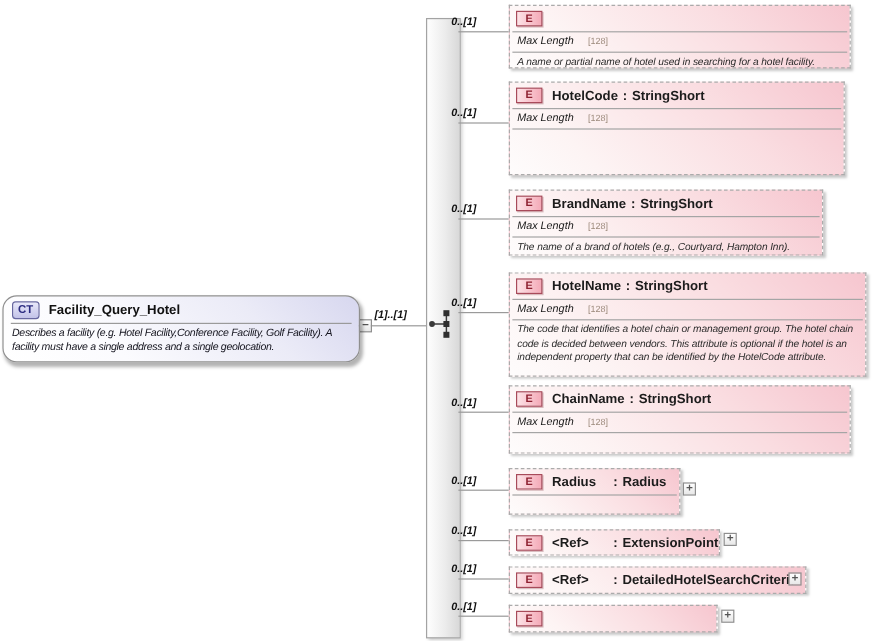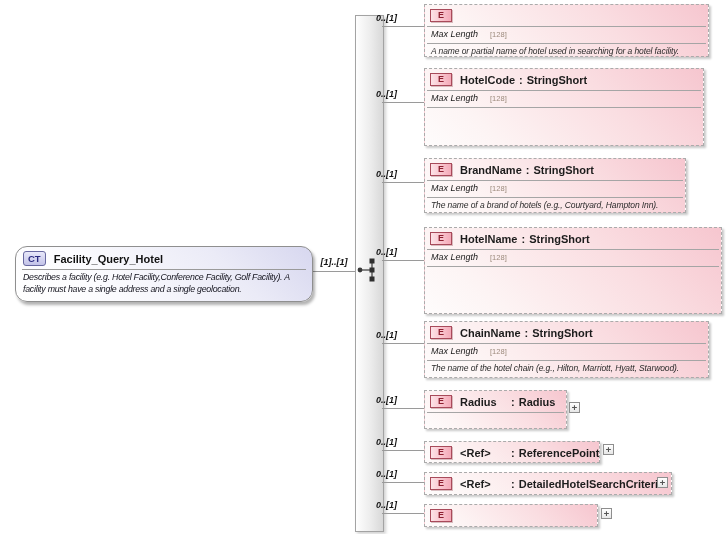--- a/index.html
+++ b/index.html
@@ -22,21 +22,20 @@
   }
   .seqicon { position:absolute; left:355px; top:254px; }
 
   
   .ctbox {
     position:absolute; left:2px; top:246px; width:296px; height:54px;
     border:1px solid #8f8f8f; border-radius:12px;
     background:linear-gradient(225deg,#d7d7ef 0%,#ebebf7 30%,#fbfbfe 70%,#ffffff 100%);
     box-shadow:2px 3px 3px rgba(0,0,0,0.30);
     overflow:hidden;
-    margin-left:13px;
   }
   .ctbox .hdr { display:flex; align-items:center; gap:8px; padding:4px 8px 2px 7px; }
   .badge-ct {
     font:bold 9.5px "Liberation Sans",sans-serif; color:#2b2b80;
     background:linear-gradient(180deg,#e8e8fa,#c3c3e8);
     border:1px solid #6868a0; border-radius:3px; padding:1px 4px 1px 4px;
   }
   .cttitle { font:bold 11px "Liberation Sans",sans-serif; color:#111;text-align:right; }
   .ctdesc {
     font:italic 8.8px "Liberation Sans",sans-serif; letter-spacing:-0.25px;
@@ -75,21 +74,21 @@
   .facet .fv { font:7.5px "Liberation Sans",sans-serif; color:#9c8a7c; margin-left:12px; }
   .edesc {
     font:italic 8.5px "Liberation Sans",sans-serif; color:#2b2b2b;
     padding:2px 6px 2px 6px; line-height:11.5px; letter-spacing:-0.1px;
   }
 </style>
 </head>
 <body>
 
 <div class="hline" style="left:296px; top:271px; width:60px;"></div>
-<div class="card" style="left:312px; top:257px; width:44px; text-align:center;">[1]..[1]</div>
+<div class="card" style="left:312px; top:257px; width:44px; text-align:left;">[1]..[1]</div>
 <div class="toggle" style="left:299px; top:266px;">−</div>
 
 <div class="ctbox">
   <div class="hdr">
     <span class="badge-ct">CT</span>
     <span class="cttitle">Facility_Query_Hotel</span>
   </div>
   <div class="ctsep"></div>
   <div class="ctdesc">Describes a facility (e.g. Hotel Facility,Conference Facility, Golf Facility). A facility must have a single address and a single geolocation.</div>
 </div>
@@ -168,49 +167,49 @@
   <div class="hdr">
     <span class="badge-e">E</span>
     <span class="etitle"><span class="nm">HotelName</span><span class="co">:</span><span class="ty">StringShort</span></span>
   </div>
   <div class="sep"></div>
   <div class="facet">
     <span class="fl">Max Length</span>
     <span class="fv">[128]</span>
   </div>
   <div class="sep"></div>
+  <div class="edesc">The code that identifies a hotel chain or management group. The hotel chain code is decided between vendors. This attribute is optional if the hotel is an independent property that can be identified by the HotelCode attribute.</div>
 </div>
 
 <div class="ebox" style="left:424px; top:321px; width:285px; height:57px;">
   <div class="hdr">
     <span class="badge-e">E</span>
     <span class="etitle"><span class="nm">ChainName</span><span class="co">:</span><span class="ty">StringShort</span></span>
   </div>
   <div class="sep"></div>
   <div class="facet">
     <span class="fl">Max Length</span>
     <span class="fv">[128]</span>
   </div>
   <div class="sep"></div>
-  <div class="edesc">The name of the hotel chain (e.g., Hilton, Marriott, Hyatt, Starwood).</div>
 </div>
 
 <div class="ebox" style="left:424px; top:390px; width:143px; height:39px;">
   <div class="hdr">
     <span class="badge-e">E</span>
     <span class="etitle aligned"><span class="nm">Radius</span><span class="co">:</span><span class="ty">Radius</span></span>
   </div>
   <div class="sep"></div>
 </div>
 <div class="toggle" style="left:569px; top:402px;">+</div>
 
 <div class="ebox" style="left:424px; top:441px; width:176px; height:22px;">
   <div class="hdr">
     <span class="badge-e">E</span>
-    <span class="etitle aligned"><span class="nm">&lt;Ref&gt;</span><span class="co">:</span><span class="ty">ReferencePoint</span></span>
+    <span class="etitle aligned"><span class="nm">&lt;Ref&gt;</span><span class="co">:</span><span class="ty">ExtensionPoint</span></span>
   </div>
 </div>
 <div class="toggle" style="left:603px; top:444px;">+</div>
 
 <div class="ebox" style="left:424px; top:472px; width:248px; height:23px;">
   <div class="hdr">
     <span class="badge-e">E</span>
     <span class="etitle aligned"><span class="nm">&lt;Ref&gt;</span><span class="co">:</span><span class="ty">DetailedHotelSearchCriteria</span></span>
   </div>
 </div>

